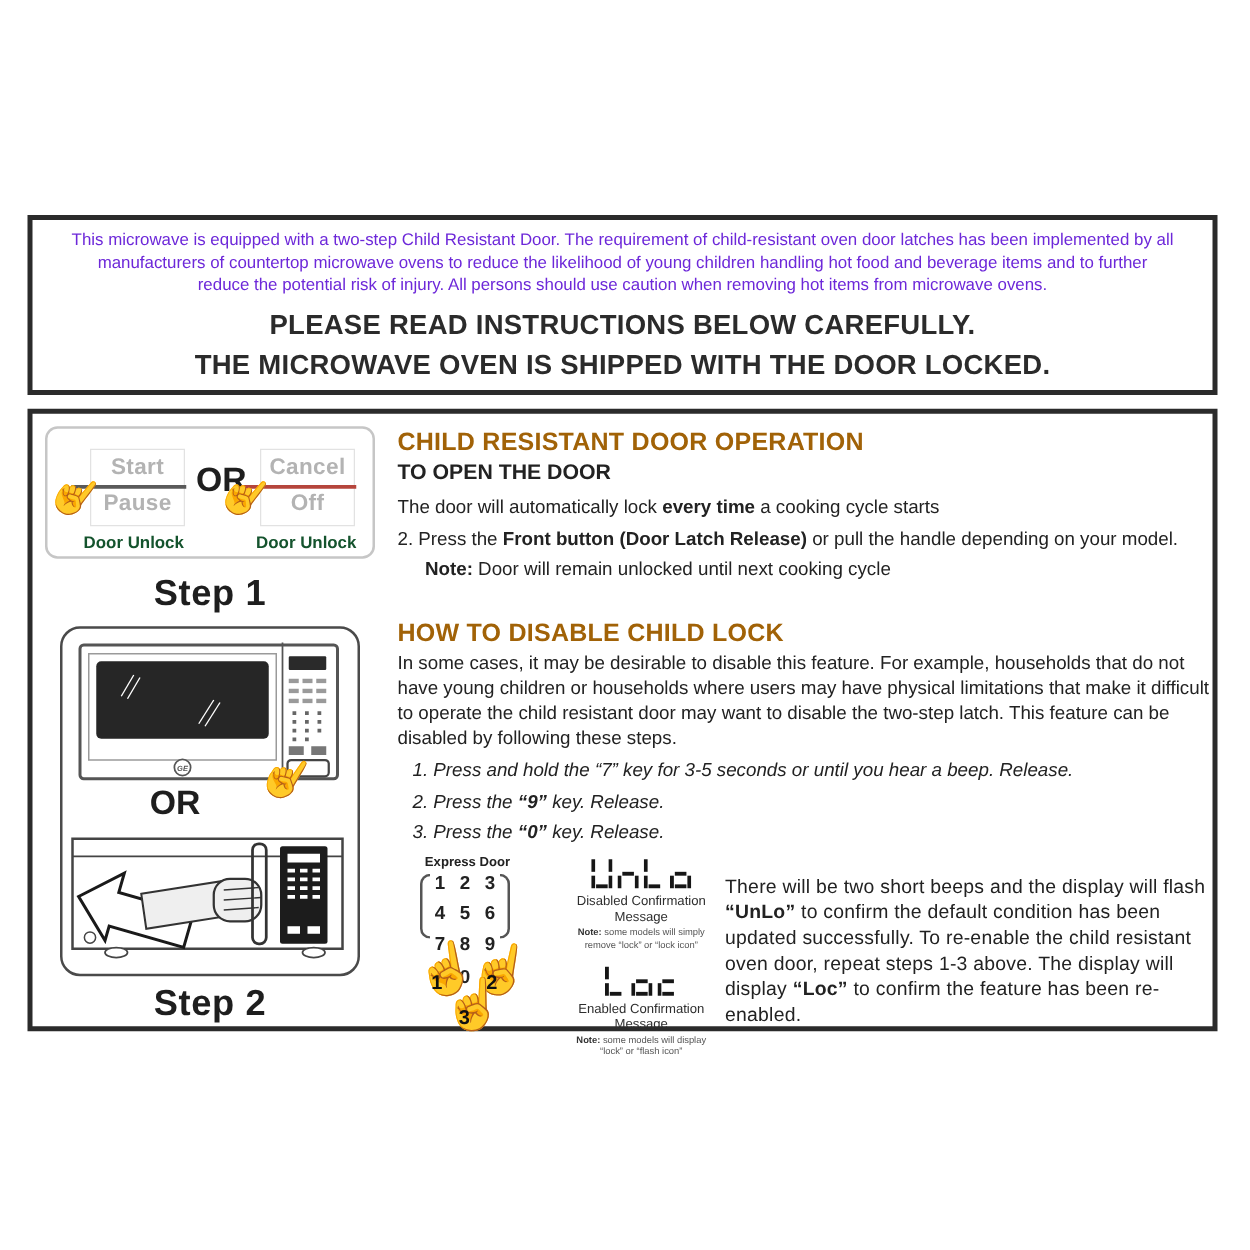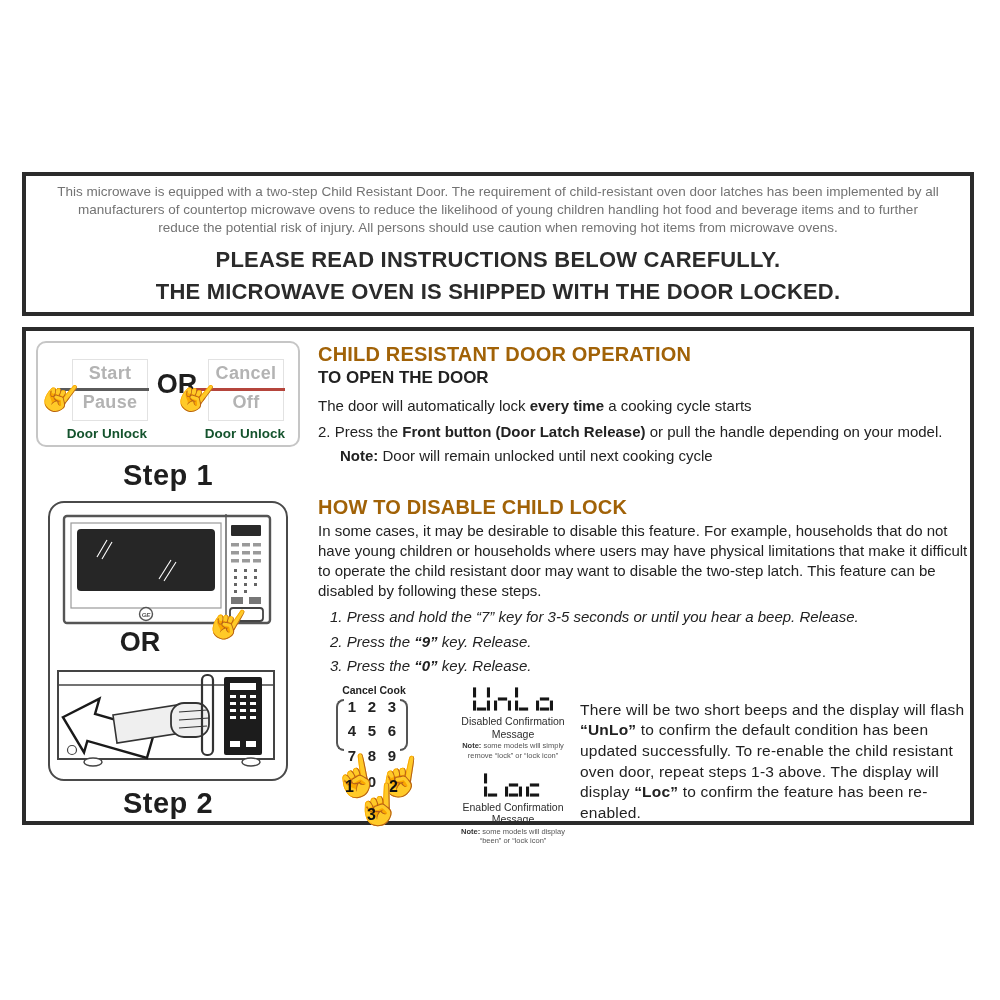--- a/index.html
+++ b/index.html
@@ -5,21 +5,21 @@
   html,body{margin:0;padding:0;}
   body{
     width:1000px;height:1000px;background:#ffffff;position:relative;
     font-family:"Liberation Sans", sans-serif;color:#2b2b2b;overflow:hidden;
   }
   
   .notice-box{
     position:absolute;left:22px;top:172px;width:952px;height:144px;
     box-sizing:border-box;border:4px solid #2b2b2b;background:#fff;text-align:center;
   }
-  .notice-par{font-size:13.5px;line-height:1.32;color:#737373;margin:7px 30px 8px;}
+  .notice-par{font-size:13.5px;line-height:1.32;color:#6d28d9;margin:7px 30px 8px;}
   .notice-head{font-size:22px;font-weight:bold;color:#2b2b2b;line-height:1.45;letter-spacing:.2px;}
   
   .main-box{
     position:absolute;left:22px;top:327px;width:952px;height:498px;
     box-sizing:border-box;border:4px solid #2b2b2b;background:#fff;
   }
   
   .step1-box{
     position:absolute;left:10px;top:10px;width:264px;height:106px;
     box-sizing:border-box;border:2px solid #c6c6c6;border-radius:10px;background:#fff;
@@ -219,21 +219,21 @@
     <p class="body-t" style="margin-top:2px">In some cases, it may be desirable to disable this feature. For example, households that do not have young children or households where users may have physical limitations that make it difficult to operate the child resistant door may want to disable the two-step latch. This feature can be disabled by following these steps.</p>
     <div class="steps">
       <p class="body-t">1. Press and hold the “7” key for 3-5 seconds or until you hear a beep. Release.</p>
       <p class="body-t"><span>2. Press the </span><b>“9”</b><span> key. Release.</span></p>
       <p class="body-t"><span>3. Press the </span><b>“0”</b><span> key. Release.</span></p>
     </div>
 
     <div class="bottom-row">
 
       <div class="kp-block">
-        <div class="kp-title">Cancel Cook</div>
+        <div class="kp-title">Express Door</div>
         <div class="bracket bracket-l"></div>
         <div class="bracket bracket-r"></div>
         <div class="kp-key" style="left:10px;top:14px">1</div>
         <div class="kp-key" style="left:30px;top:14px">2</div>
         <div class="kp-key" style="left:50px;top:14px">3</div>
         <div class="kp-key" style="left:10px;top:38px">4</div>
         <div class="kp-key" style="left:30px;top:38px">5</div>
         <div class="kp-key" style="left:50px;top:38px">6</div>
         <div class="kp-key" style="left:10px;top:63px">7</div>
         <div class="kp-key" style="left:30px;top:63px">8</div>
@@ -298,20 +298,20 @@
                 <rect x="5" y="26" width="12" height="4"></rect>
               </svg>
             <svg class="seg-letter" viewBox="0 0 22 30">
                 <rect x="5" y="13" width="12" height="4"></rect>
                 <rect x="0" y="17" width="4" height="13"></rect>
                 <rect x="5" y="26" width="12" height="4"></rect>
               </svg>
           </div>
           <span class="sr">Loc</span>
           <div class="disp-caption">Enabled Confirmation Message</div>
-          <div class="disp-note"><b>Note:</b><span> some models will display “been” or “lock icon”</span></div>
+          <div class="disp-note"><b>Note:</b><span> some models will display “lock” or “flash icon”</span></div>
         </div>
       </div>
 
       <p class="result-par"><span>There will be two short beeps and the display will flash </span><b>“UnLo”</b><span> to confirm the default condition has been updated successfully.  To re-enable the child resistant oven door, repeat steps 1-3 above.  The display will display </span><b>“Loc”</b><span> to confirm the feature has been re-enabled.</span></p>
     </div>
   </div>
 </section>
 
 </body></html>

